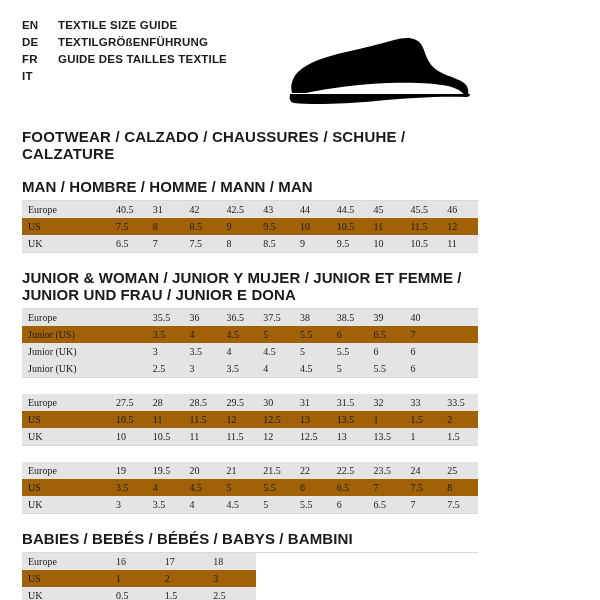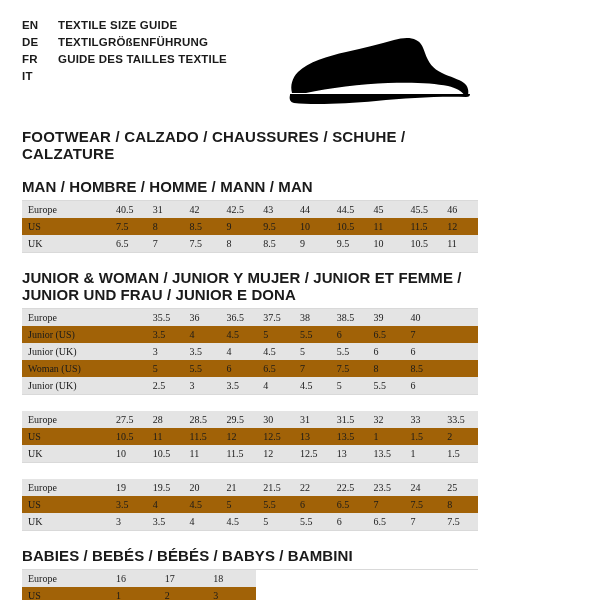--- a/index.html
+++ b/index.html
@@ -234,33 +234,20 @@
           <td>3</td>
           <td>3.5</td>
           <td>4</td>
           <td>4.5</td>
           <td>5</td>
           <td>5.5</td>
           <td>6</td>
           <td>6</td>
           <td></td>
         </tr>
-        <tr class="plain">
-          <td class="label">Woman (US)</td>
-          <td></td>
-          <td>5</td>
-          <td>5.5</td>
-          <td>6</td>
-          <td>6.5</td>
-          <td>7</td>
-          <td>7.5</td>
-          <td>8</td>
-          <td>8.5</td>
-          <td></td>
-        </tr>
         <tr class="shaded">
           <td class="label">Junior (UK)</td>
           <td></td>
           <td>2.5</td>
           <td>3</td>
           <td>3.5</td>
           <td>4</td>
           <td>4.5</td>
           <td>5</td>
           <td>5.5</td>

